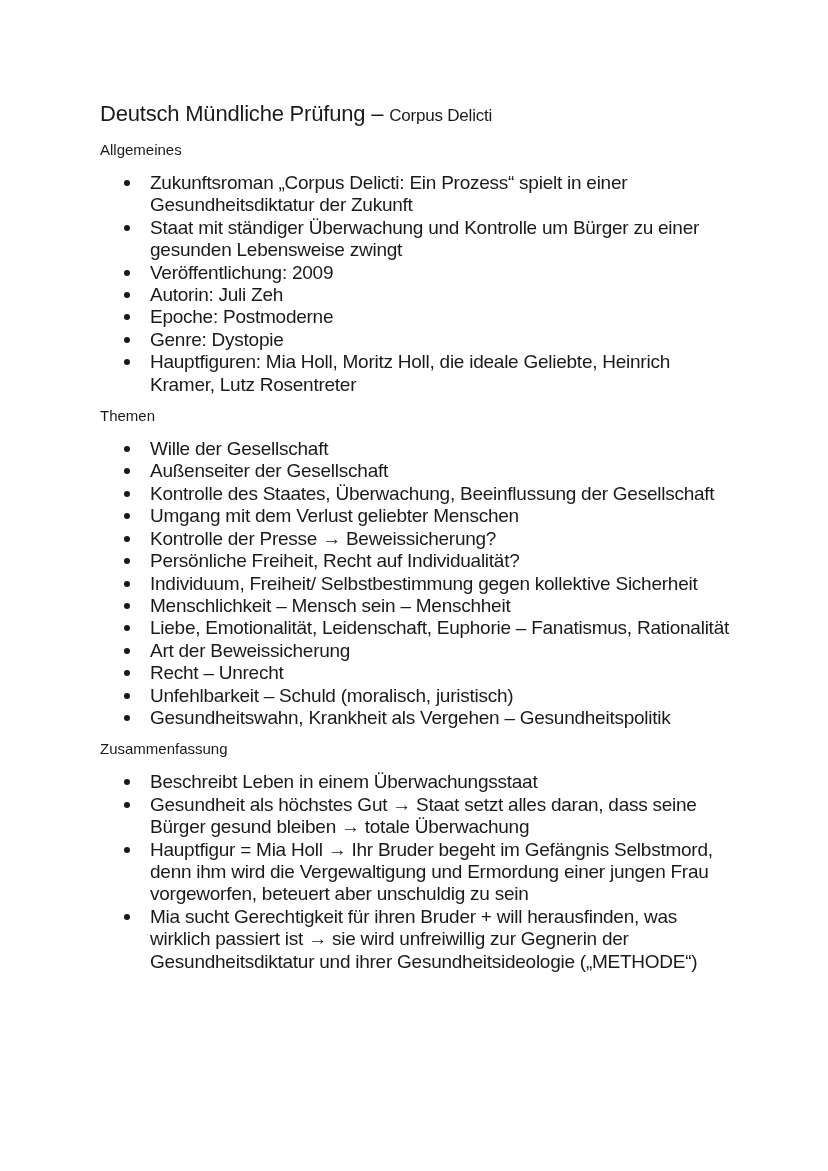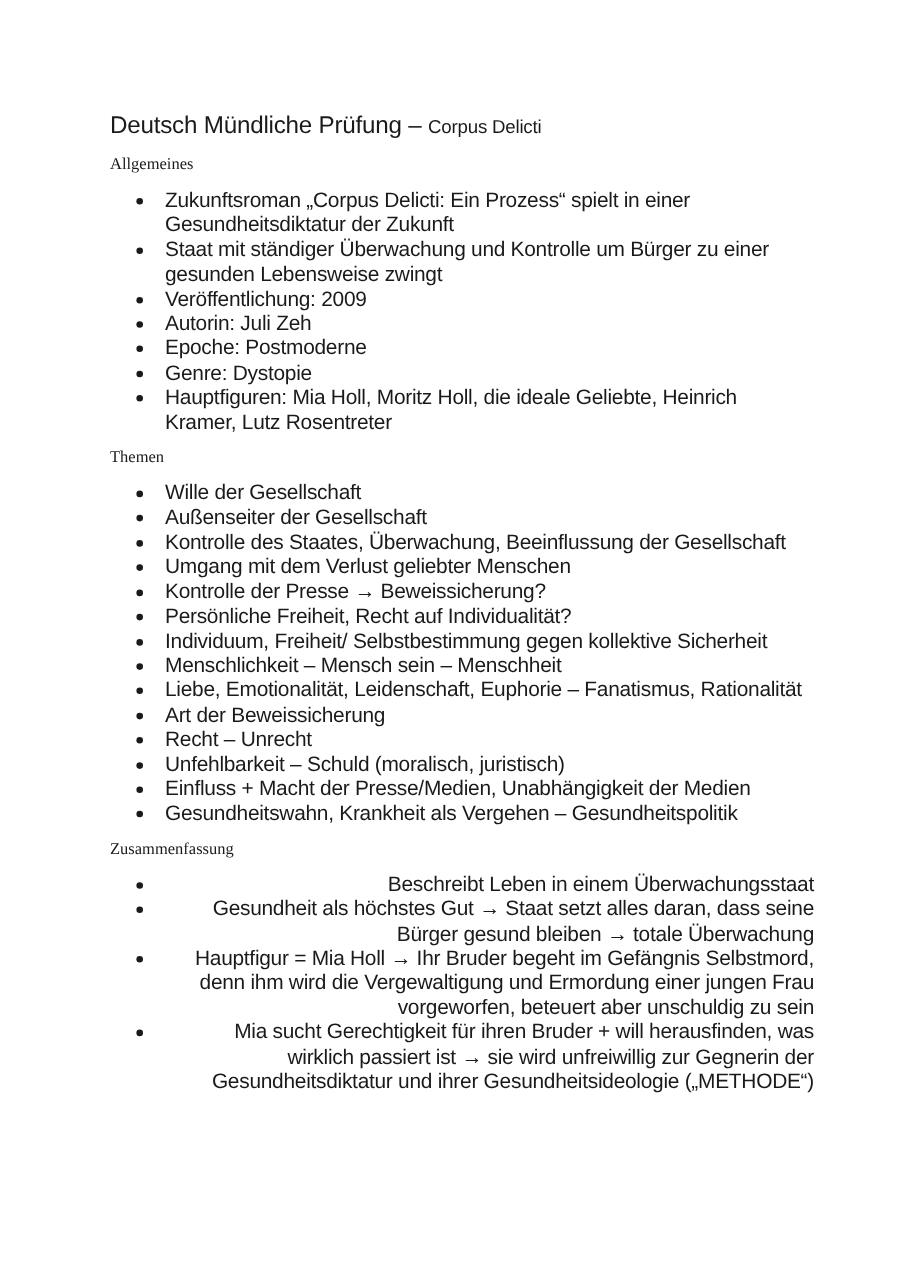--- a/index.html
+++ b/index.html
@@ -29,21 +29,20 @@
       letter-spacing: -0.2px;
     }
     .title .sub {
       font-size: 17px;
     }
     .section-heading {
       font-size: 15px;
       line-height: 22px;
       margin: 0;
       font-weight: normal;
-      font-family: Liberation Serif, serif;
     }
     .h-allgemeines { margin-top: 7px; }
     .h-themen { margin-top: 9px; }
     .h-zusammenfassung { margin-top: 9px; }
     ul.bullets {
       list-style: none;
       margin: 11px 0 0 0;
       padding: 0;
     }
     ul.bullets li {
@@ -56,21 +55,21 @@
     ul.bullets li .dot {
       position: absolute;
       left: 24px;
       top: 8px;
       width: 6px;
       height: 6px;
       border-radius: 50%;
       background: #1a1a1a;
     }
     ul.allg li { padding-right: 40px; }
-    ul.zus li { padding-right: 0px; text-align: right; }
+    ul.zus li { padding-right: 0px; }
     ul.zus { width: 640px; }
   </style>
 </head>
 <body>
 
 <div class="page">
 
   <h1 class="title"><span>Deutsch Mündliche Prüfung</span><span> – </span><span class="sub">Corpus Delicti</span></h1>
 
   <h2 class="section-heading h-allgemeines">Allgemeines</h2>
@@ -91,21 +90,20 @@
     <li><span class="dot"></span><span>Kontrolle des Staates, Überwachung, Beeinflussung der Gesellschaft</span></li>
     <li><span class="dot"></span><span>Umgang mit dem Verlust geliebter Menschen</span></li>
     <li><span class="dot"></span><span>Kontrolle der Presse → Beweissicherung?</span></li>
     <li><span class="dot"></span><span>Persönliche Freiheit, Recht auf Individualität?</span></li>
     <li><span class="dot"></span><span>Individuum, Freiheit/ Selbstbestimmung gegen kollektive Sicherheit</span></li>
     <li><span class="dot"></span><span>Menschlichkeit – Mensch sein – Menschheit</span></li>
     <li><span class="dot"></span><span>Liebe, Emotionalität, Leidenschaft, Euphorie – Fanatismus, Rationalität</span></li>
     <li><span class="dot"></span><span>Art der Beweissicherung</span></li>
     <li><span class="dot"></span><span>Recht – Unrecht</span></li>
     <li><span class="dot"></span><span>Unfehlbarkeit – Schuld (moralisch, juristisch)</span></li>
-    <li><span class="dot"></span><span>Einfluss + Macht der Presse/Medien, Unabhängigkeit der Medien</span></li>
     <li><span class="dot"></span><span>Gesundheitswahn, Krankheit als Vergehen – Gesundheitspolitik</span></li>
   </ul>
 
   <h2 class="section-heading h-zusammenfassung">Zusammenfassung</h2>
   <ul class="bullets zus">
     <li><span class="dot"></span><span>Beschreibt Leben in einem Überwachungsstaat</span></li>
     <li><span class="dot"></span><span>Gesundheit als höchstes Gut → Staat setzt alles daran, dass seine Bürger gesund bleiben → totale Überwachung</span></li>
     <li><span class="dot"></span><span>Hauptfigur = Mia Holl → Ihr Bruder begeht im Gefängnis Selbstmord, denn ihm wird die Vergewaltigung und Ermordung einer jungen Frau vorgeworfen, beteuert aber unschuldig zu sein</span></li>
     <li><span class="dot"></span><span>Mia sucht Gerechtigkeit für ihren Bruder + will herausfinden, was wirklich passiert ist → sie wird unfreiwillig zur Gegnerin der Gesundheitsdiktatur und ihrer Gesundheitsideologie („METHODE“)</span></li>
   </ul>

